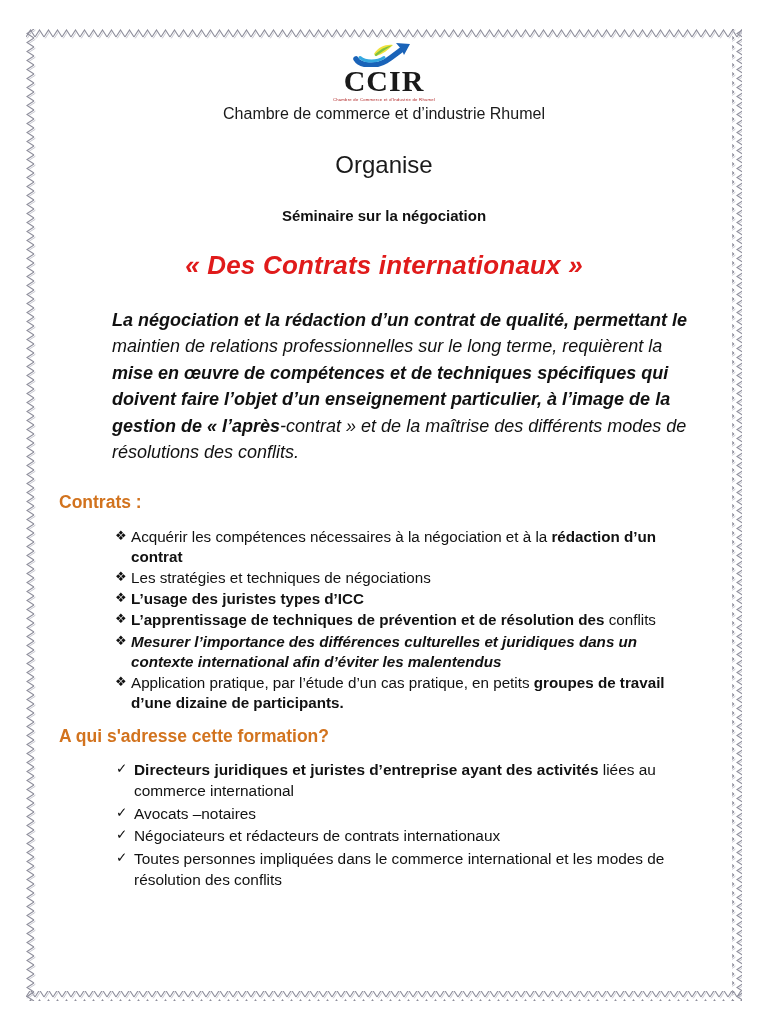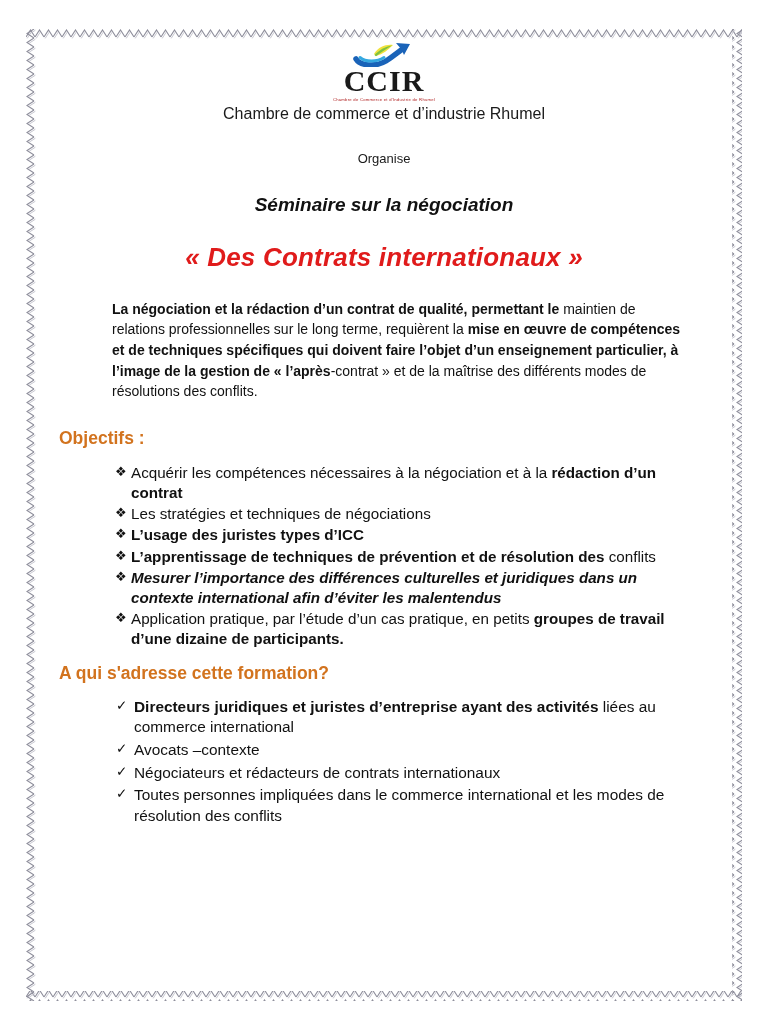--- a/index.html
+++ b/index.html
@@ -66,51 +66,51 @@
   
   .org-name {
     text-align: center;
     font-size: 16px;
     color: #1a1a1a;
     margin: 3px 0 0 0;
     font-weight: 400;
   }
   .organise {
     text-align: center;
-    font-size: 13px;
+    font-size: 24px;
     color: #1a1a1a;
     margin: 28px 0 0 0;
     font-weight: 400;
   }
   .seminar {
     text-align: center;
-    font-size: 19px;
-    font-weight: 700;
-    font-style: italic;
+    font-size: 15px;
+    font-weight: 700;
     color: #111111;
     margin: 28px 0 0 0;
   }
   .contract-title {
     text-align: center;
     font-size: 26px;
     font-weight: 700;
     font-style: italic;
     color: #e01b1b;
     margin: 26px 0 16px 0;
     letter-spacing: 0.2px;
   }
 
   
   .intro {
     margin: 26px 0 0 0;
     padding: 0 22px 0 56px;
-    font-size: 14px;
+    font-size: 18px;
     line-height: 1.47;
     color: #111111;
     text-align: left;
+    font-style: italic;
   }
   .intro span.reg { font-weight: 400; }
 
   
   .section-head {
     font-size: 17.5px;
     font-weight: 700;
     color: #d2731e;
     margin: 26px 0 0 3px;
   }
@@ -199,32 +199,32 @@
       <div class="logo-sub">Chambre de Commerce et d'Industrie de Rhumel</div>
     </div>
 
     <div class="org-name">Chambre de commerce et d’industrie Rhumel</div>
     <div class="organise">Organise</div>
     <div class="seminar">Séminaire sur la négociation</div>
     <div class="contract-title">« Des Contrats internationaux »</div>
 
     <p class="intro"><span class="bold" style="font-weight: 700;">La négociation et la rédaction d’un contrat de qualité, permettant le </span><span class="reg">maintien de relations professionnelles sur le long terme, requièrent la </span><span class="bold" style="font-weight: 700;">mise en œuvre de compétences et de techniques spécifiques </span><span class="bold" style="font-weight: 700;">qui doivent faire l’objet d’un enseignement particulier, à l’image de la gestion de « l’après</span><span class="reg">-contrat » et de la maîtrise des différents modes de résolutions des conflits.</span></p>
 
-    <div class="section-head">Objectifs :</div>
+    <div class="section-head">Contrats :</div>
     <ul class="blist">
         <li><span class="bullet">❖</span><span class="reg">Acquérir les compétences nécessaires à la négociation et à la </span><span class="bold" style="font-weight: 700;">rédaction d’un contrat</span></li>
         <li><span class="bullet">❖</span><span class="reg">Les stratégies et techniques de négociations</span></li>
         <li><span class="bullet">❖</span><span class="bold" style="font-weight: 700;">L’usage des juristes types d’ICC</span></li>
         <li><span class="bullet">❖</span><span class="bold" style="font-weight: 700;">L’apprentissage de techniques de prévention et de résolution des </span><span class="reg">conflits</span></li>
         <li><span class="bullet">❖</span><span class="bold" style="font-weight: 700; font-style: italic;">Mesurer l’importance des différences culturelles et juridiques dans un contexte international afin d’éviter les malentendus</span></li>
         <li><span class="bullet">❖</span><span class="bold" style="font-weight: 400;">Application pratique, par l’étude d’un cas pratique, en </span><span class="reg">petits </span><span class="bold" style="font-weight: 700;">groupes de travail d’une dizaine de participants.</span></li>
       </ul>
 
     <div class="section-head second">A qui s'adresse cette formation?</div>
     <ul class="checklist">
         <li><span class="bullet">✓</span><span class="bold" style="font-weight: 700;">Directeurs juridiques et juristes d’entreprise ayant des activités </span><span class="reg">liées au commerce international</span></li>
-        <li><span class="bullet">✓</span><span class="reg">Avocats –contexte</span></li>
+        <li><span class="bullet">✓</span><span class="reg">Avocats –notaires</span></li>
         <li><span class="bullet">✓</span><span class="reg">Négociateurs et rédacteurs de contrats internationaux</span></li>
         <li><span class="bullet">✓</span><span class="reg">Toutes personnes impliquées dans le commerce international et les modes de résolution des conflits</span></li>
       </ul>
 
   </div>
 </div>
 
 </body></html>

